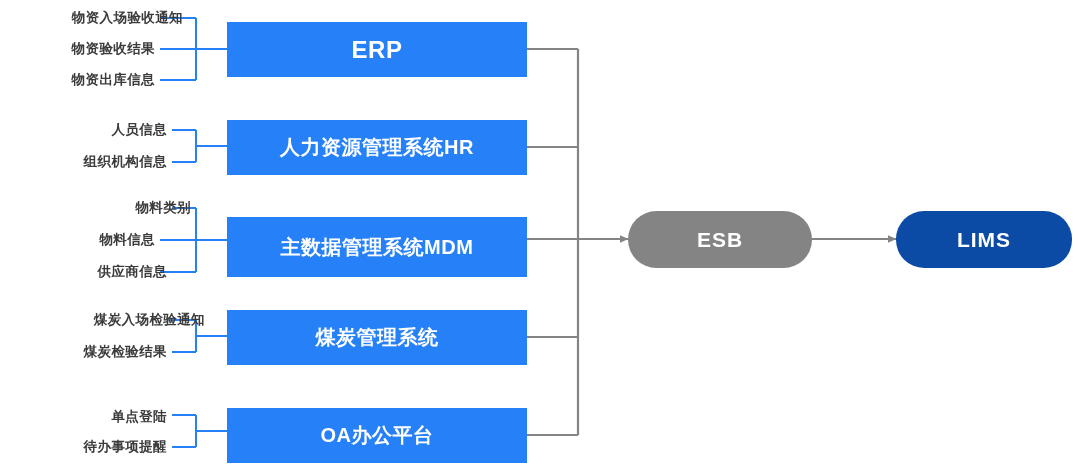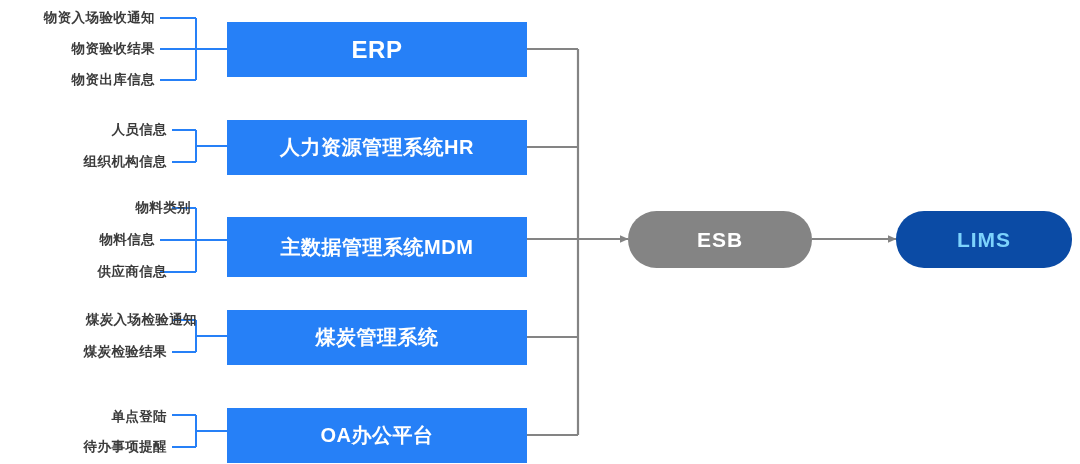--- a/index.html
+++ b/index.html
@@ -53,21 +53,21 @@
     display: flex;
     align-items: center;
     justify-content: center;
     font-size: 21px;
     font-weight: 700;
     letter-spacing: 1px;
   }
   .node-lims {
     position: absolute;
     background: #0B4BA5;
-    color: #7dd3fc;
+    color: #ffffff;
     border-radius: 28px;
     display: flex;
     align-items: center;
     justify-content: center;
     font-size: 21px;
     font-weight: 700;
     letter-spacing: 1px;
   }
   
   svg.overlay {
@@ -127,32 +127,32 @@
       <path d="M527 147 H578"></path>
       <path d="M527 239 H578"></path>
       <path d="M527 337 H578"></path>
       <path d="M527 435 H578"></path>
       <path d="M578 49 V435"></path>
       <path d="M578 239 H628" marker-end="url(#arrowGray)"></path>
       <path d="M812 239 H896" marker-end="url(#arrowGray)"></path>
     </g>
   </svg>
 
-  <div class="src-label" style="left:0; width:155px; top:18px;">物资入场验收通知</div>
+  <div class="src-label" style="left:0; width:155px; top:18px;padding-left:28px;">物资入场验收通知</div>
   <div class="src-label" style="left:0; width:155px; top:49px;">物资验收结果</div>
   <div class="src-label" style="left:0; width:155px; top:80px;">物资出库信息</div>
 
   <div class="src-label" style="left:0; width:167px; top:162px;">组织机构信息</div>
   <div class="src-label" style="left:0; width:167px; top:130px;">人员信息</div>
 
   <div class="src-label" style="left:0; width:167px; top:208px;padding-left:24px;">物料类别</div>
   <div class="src-label" style="left:0; width:155px; top:240px;">物料信息</div>
   <div class="src-label" style="left:12px; width:155px; top:272px;">供应商信息</div>
 
-  <div class="src-label" style="left:0; width:167px; top:320px;padding-left:30px;">煤炭入场检验通知</div>
+  <div class="src-label" style="left:8px; width:167px; top:320px;padding-left:30px;">煤炭入场检验通知</div>
   <div class="src-label" style="left:0; width:167px; top:352px;">煤炭检验结果</div>
 
   <div class="src-label" style="left:0; width:167px; top:417px;">单点登陆</div>
   <div class="src-label" style="left:0; width:167px; top:447px;">待办事项提醒</div>
 
   <div class="sys-box" style="left:227px; top:22px; width:300px; height:55px;">ERP</div>
 
   <div class="sys-box small-text" style="left:227px; top:120px; width:300px; height:55px;">人力资源管理系统HR</div>
 
   <div class="sys-box small-text" style="left:227px; top:217px; width:300px; height:60px;">主数据管理系统MDM</div>

